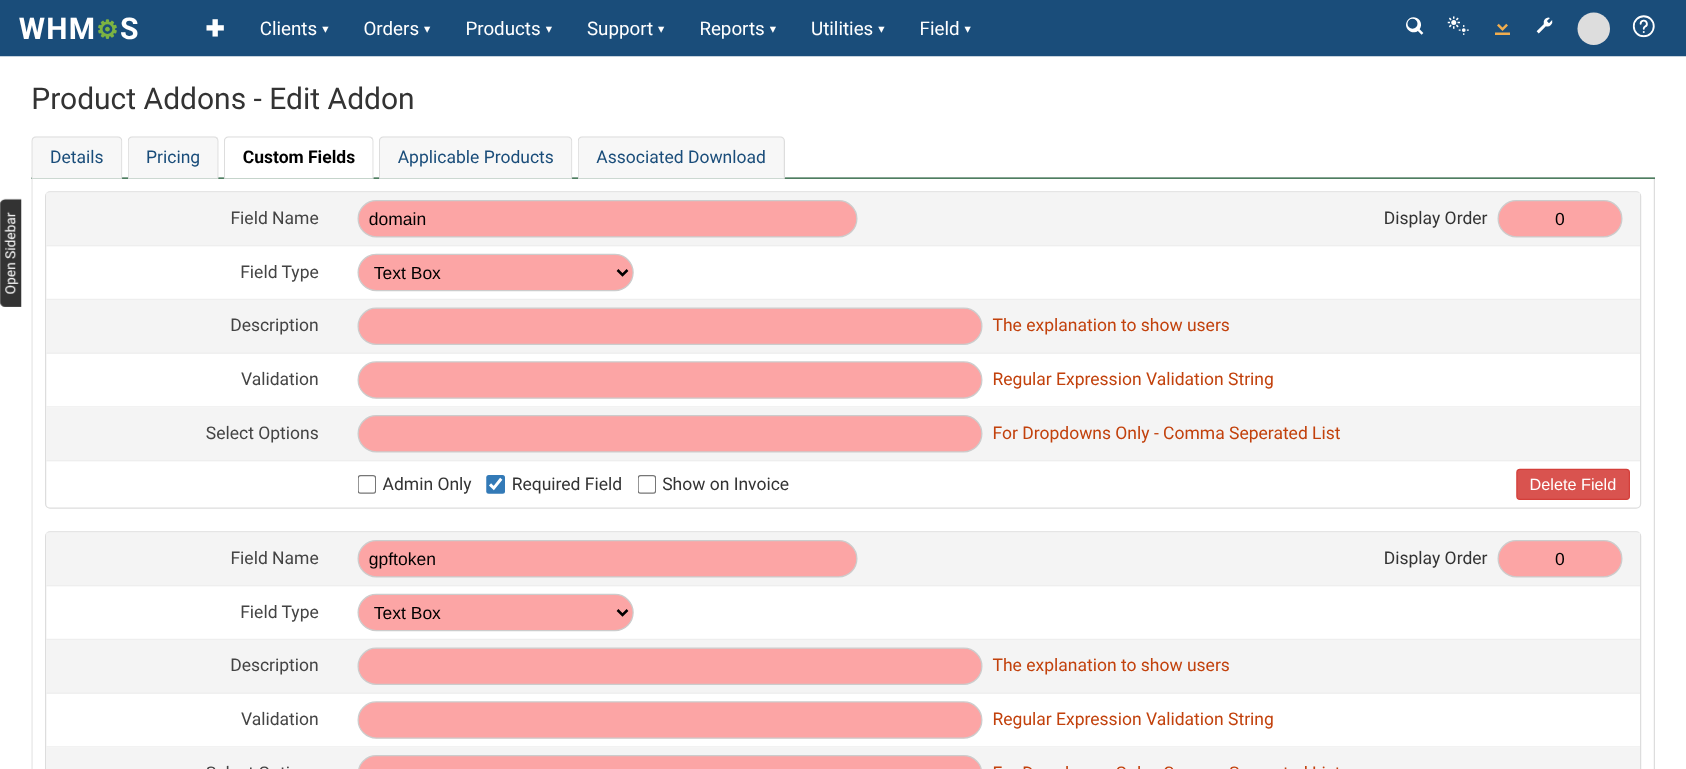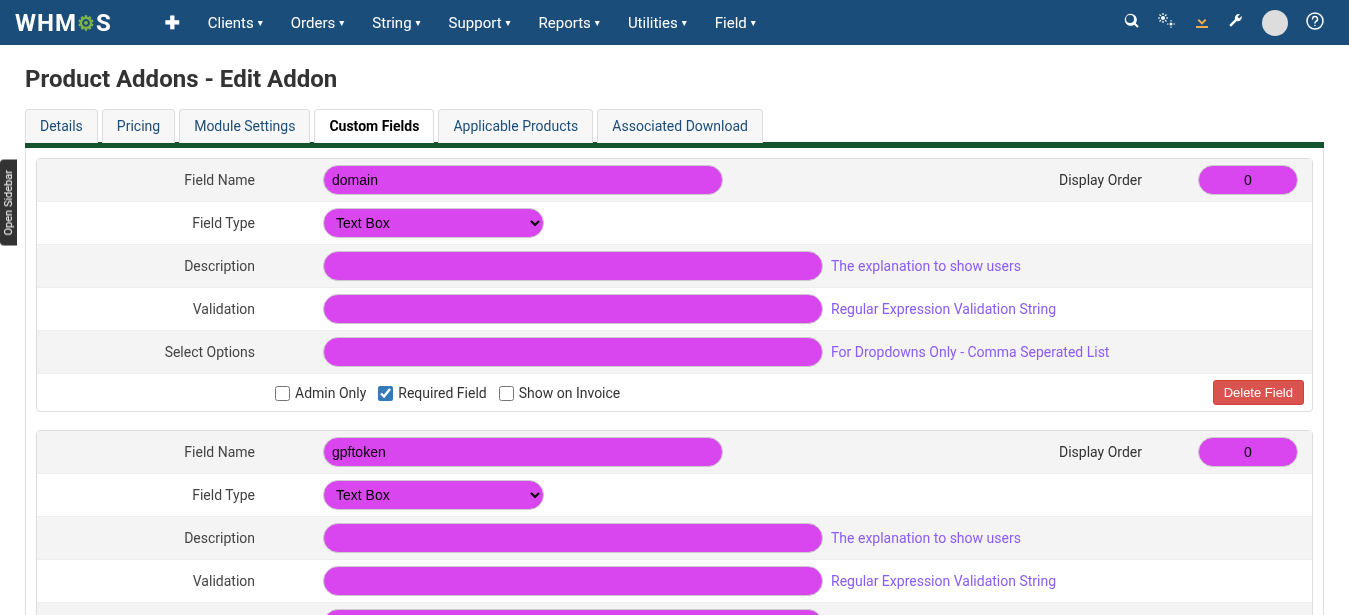--- a/index.html
+++ b/index.html
@@ -13,45 +13,45 @@
   .caret { margin-left: 4px; font-size: 10px; }
   .plus { font-size: 18px; font-weight: bold; padding: 0 14px; height:45px; display:flex; align-items:center; cursor:pointer;}
   .nav-right { display: flex; align-items: center; gap: 18px; padding-right: 10px;}
   .nav-icon { cursor: pointer; font-size: 16px; }
   .nav-icon.download { color: #f0ad4e; }
   .avatar { width: 26px; height: 26px; border-radius: 50%; background: #ddd; display:inline-block;}
 
   .sidebar-tab { position: fixed; left: 0; top: 160px; background: #333; color: #fff; writing-mode: vertical-rl; transform: rotate(180deg); padding: 10px 2px; font-size: 11px; border-radius: 0 4px 4px 0; cursor: pointer; z-index:10;}
 
   .page { padding: 10px 25px; }
-  .page-title { font-size: 24px; font-weight: 700; color: #333; margin: 10px 0 15px 0; }
-
-  .tabs { display: flex; border-bottom: 6px solid #14532d; margin-bottom: 0; }
+  .page-title { font-size: 24px; font-weight: 400; color: #333; margin: 10px 0 15px 0; }
+
+  .tabs { display: flex; border-bottom: 1px solid #14532d; margin-bottom: 0; }
   .tab { padding: 8px 14px; border: 1px solid #ddd; border-bottom: none; background: #fff; color: #1a4d7a; cursor: pointer; margin-right: 4px; border-radius: 4px 4px 0 0; position:relative; top:1px;}
   .tab.active { background: #fff; color: #000000; border-bottom: 1px solid #fff; font-weight:700;}
   .tab:not(.active){ background:#f7f7f7;}
 
   .tab-content { border: 1px solid #ddd; border-top:none; padding: 10px; border-radius: 0 0 4px 4px;}
 
   .field-block { border: 1px solid #ddd; border-radius: 4px; margin-bottom: 18px; }
-  .row { display: flex; align-items: center; border-bottom: 1px solid #eee; }
+  .row { display: flex; align-items: center; border-bottom: 1px solid #eee; gap: 11px; }
   .row:nth-child(odd){ background:#f4f4f4;}
   .row:last-child { border-bottom: none; }
   .row-label { width: 230px; text-align: right; padding: 8px 12px; font-size: 14px; color:#444;}
   .row-body { flex: 1; padding: 6px 8px; display:flex; align-items:center; gap:8px;}
-  .input { height: 30px; border: 1px solid #ccc; border-radius: 15px; padding: 0 8px; font-size: 14px; background:#d946ef;margin-left:48px;}
+  .input { height: 30px; border: 1px solid #ccc; border-radius: 15px; padding: 0 8px; font-size: 14px; background:#fca5a5;}
   .input-wide { width: 400px; }
   .input-full { width: 500px; }
   .input-small { width: 100px; text-align:center;}
   select.input { width: 221px; }
-  .hint { color: #8b5cf6; font-size: 14px; }
+  .hint { color: #c2410c; font-size: 14px; }
   .display-order-wrap { margin-left:auto; display:flex; align-items:center; gap:8px; padding-right:6px;justify-content:center;}
 
   .checks-row { display:flex; align-items:center; gap:12px; flex:1;}
-  .chk { display:flex; align-items:flex-end; gap:5px; font-size:14px;}
+  .chk { display:flex; align-items:center; gap:5px; font-size:14px;}
   .chk input { width:15px; height:15px; accent-color:#337ab7;}
   .btn-delete { background:#d9534f; color:#fff; border:1px solid #d43f3a; border-radius:3px; padding:4px 10px; font-size:13px; cursor:pointer; margin-left:auto;}
 </style>
 </head>
 <body>
 
 <div class="navbar">
   <div class="logo">
     <span>WHM</span>
       <span class="logo-gear">⚙</span>
@@ -63,21 +63,21 @@
   <div class="nav-items">
     <div class="nav-item">
         <span>Clients</span>
         <span class="caret">▾</span>
       </div>
     <div class="nav-item">
         <span>Orders</span>
         <span class="caret">▾</span>
       </div>
     <div class="nav-item">
-        <span>String</span>
+        <span>Products</span>
         <span class="caret">▾</span>
       </div>
     <div class="nav-item">
         <span>Support</span>
         <span class="caret">▾</span>
       </div>
     <div class="nav-item">
         <span>Reports</span>
         <span class="caret">▾</span>
       </div>
@@ -126,21 +126,20 @@
 </div>
 
 <div class="sidebar-tab">Open Sidebar</div>
 
 <div class="page">
   <h1 class="page-title">Product Addons - Edit Addon</h1>
 
   <div class="tabs">
     <div class="tab">Details</div>
     <div class="tab">Pricing</div>
-    <div class="tab">Module Settings</div>
     <div class="tab active">Custom Fields</div>
     <div class="tab">Applicable Products</div>
     <div class="tab">Associated Download</div>
   </div>
 
   <div class="tab-content">
 
     <div class="field-block">
       <div class="row">
         <div class="row-label">Field Name</div>

